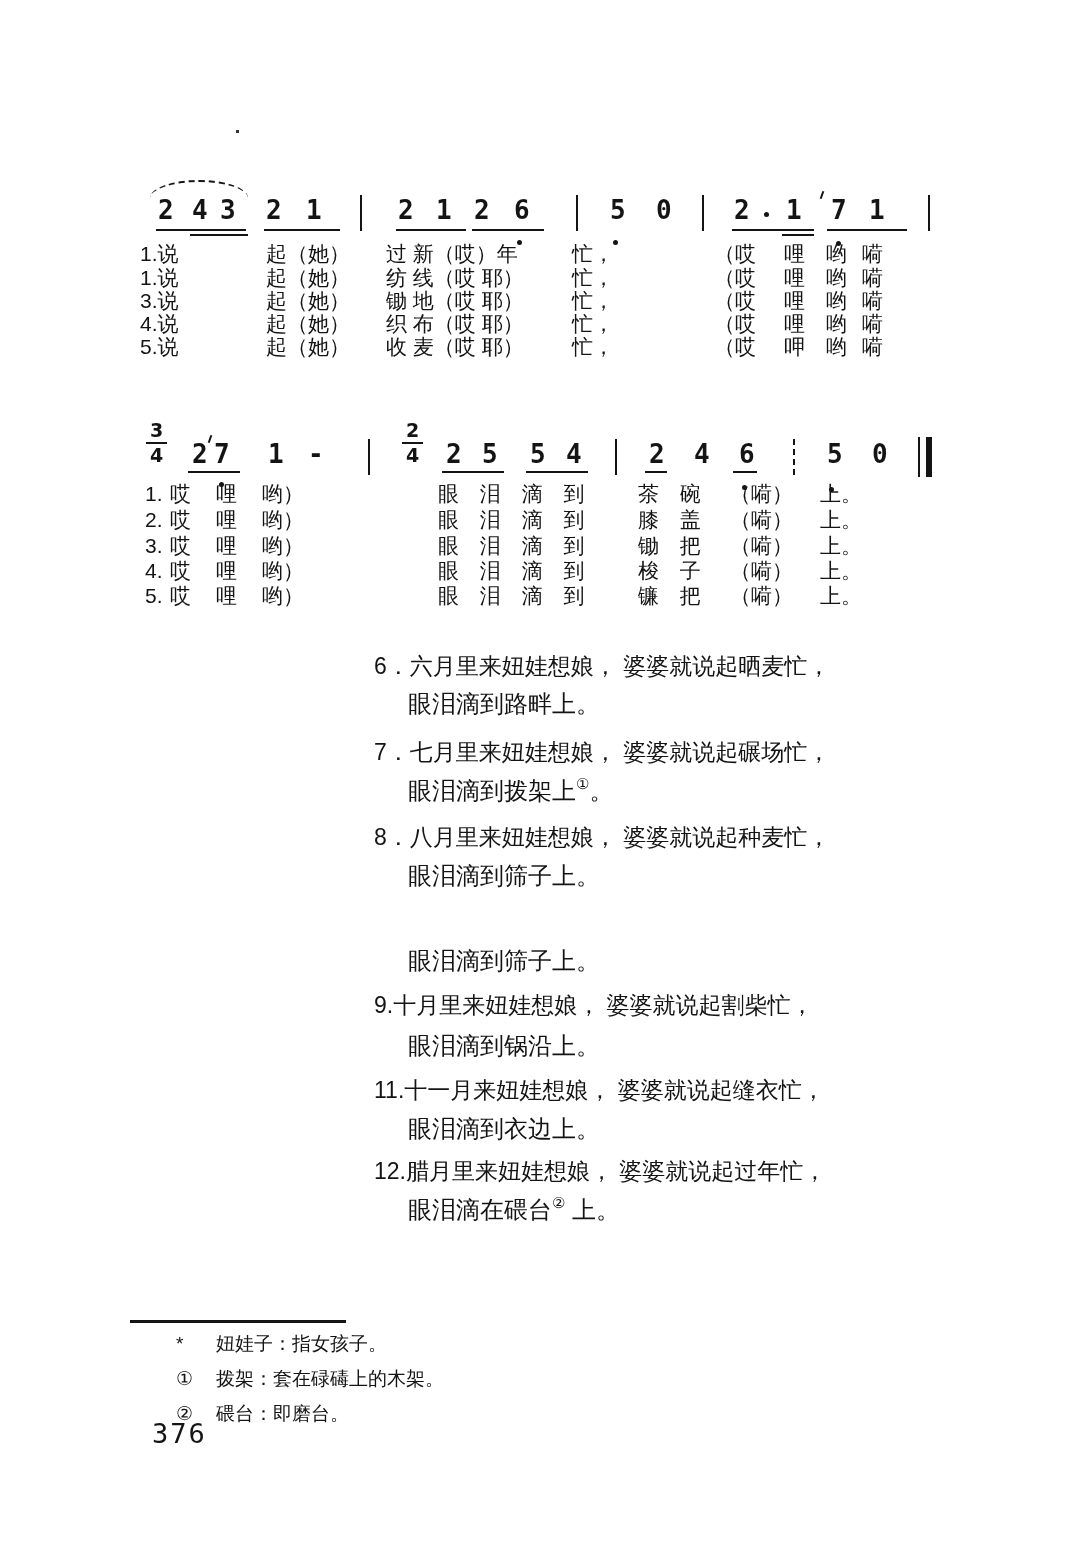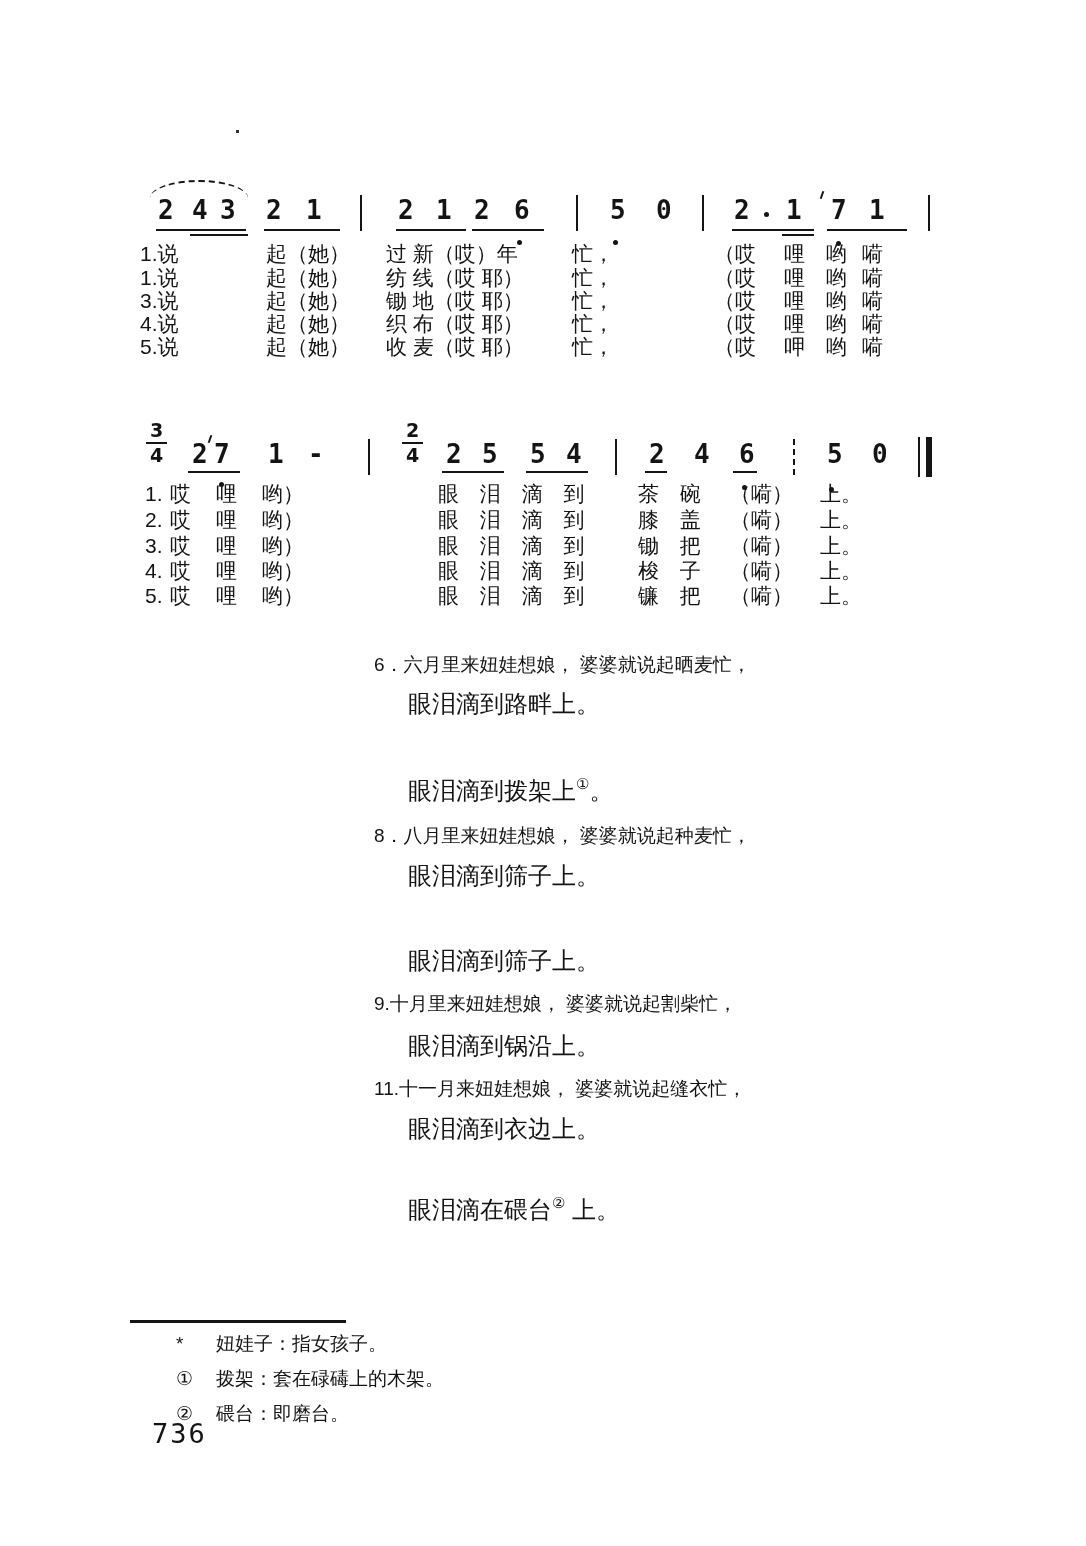--- a/index.html
+++ b/index.html
@@ -15,21 +15,21 @@
   .tick{position:absolute;width:2px;height:8px;background:#141414;transform:rotate(20deg);}
   .slur{position:absolute;height:16px;border-top:2px dashed #141414;
         border-radius:50% 50% 0 0/100% 100% 0 0;}
   .tsig{position:absolute;text-align:center;font:bold 19px "DejaVu Sans",sans-serif;line-height:1;}
   .tsig .n{display:block;border-bottom:2px solid #141414;padding:1px 4px 2px;}
   .tsig .d{display:block;padding:2px 4px 0;}
   
   .lc{position:absolute;font-size:21px;white-space:pre;line-height:1;}
   .ws{word-spacing:15px;}
   
-  .v1{position:absolute;left:374px;font-size:19px;white-space:pre;line-height:1;}
+  .v1{position:absolute;left:374px;font-size:23px;white-space:pre;line-height:1;}
   .v2{position:absolute;left:408px;font-size:24px;white-space:pre;line-height:1;}
   .supmark{font-size:15px;position:relative;top:-10px;}
   
   .attr{position:absolute;left:612px;top:1256px;font-size:21px;white-space:pre;}
   .fnline{position:absolute;left:130px;top:1320px;width:216px;height:3px;background:#141414;}
   .fnmark{position:absolute;left:176px;font-size:19px;line-height:1;}
   .fntext{position:absolute;left:216px;font-size:19px;line-height:1;white-space:pre;}
   .pagenum{position:absolute;left:152px;top:1418px;font:27px "DejaVu Sans Mono",monospace;letter-spacing:2px;}
   .wm{position:absolute;left:28px;top:1492px;font-size:29px;letter-spacing:1px;color:#f89a90;white-space:pre;}
   .wm .q{font-family:"DejaVu Serif",serif;font-weight:bold;font-size:33px;}
@@ -203,39 +203,41 @@
   <span class="lc" style="left:216px;top:585px">哩</span>
   <span class="lc" style="left:262px;top:585px">哟）</span>
   <span class="lc ws" style="left:438px;top:585px">眼 泪 滴 到</span>
   <span class="lc ws" style="left:638px;top:585px">镰 把</span>
   <span class="lc" style="left:730px;top:585px">（嗬）</span>
   <span class="lc" style="left:820px;top:585px">上。</span>
 
   <div class="v1" style="top:655px">6．六月里来妞娃想娘， 婆婆就说起晒麦忙，</div>
   <div class="v2" style="top:692px"><span>眼泪滴到路畔上。</span><span class="supmark"></span><span></span></div>
 
+  <div class="v1" style="top:741px">7．七月里来妞娃想娘， 婆婆就说起碾场忙，</div>
   <div class="v2" style="top:779px"><span>眼泪滴到拨架上</span><span class="supmark">①</span><span>。</span></div>
 
   <div class="v1" style="top:826px">8．八月里来妞娃想娘， 婆婆就说起种麦忙，</div>
   <div class="v2" style="top:864px"><span>眼泪滴到筛子上。</span><span class="supmark"></span><span></span></div>
 
   <div class="v2" style="top:949px"><span>眼泪滴到筛子上。</span><span class="supmark"></span><span></span></div>
 
   <div class="v1" style="top:994px">9.十月里来妞娃想娘， 婆婆就说起割柴忙，</div>
   <div class="v2" style="top:1034px"><span>眼泪滴到锅沿上。</span><span class="supmark"></span><span></span></div>
 
   <div class="v1" style="top:1079px">11.十一月来妞娃想娘， 婆婆就说起缝衣忙，</div>
   <div class="v2" style="top:1117px"><span>眼泪滴到衣边上。</span><span class="supmark"></span><span></span></div>
 
+  <div class="v1" style="top:1160px">12.腊月里来妞娃想娘， 婆婆就说起过年忙，</div>
   <div class="v2" style="top:1198px"><span>眼泪滴在碨台</span><span class="supmark">②</span><span> 上。</span></div>
 
 
   <i class="fnline"></i>
   <span class="fnmark" style="top:1334px">*</span>
   <span class="fntext" style="top:1334px">妞娃子：指女孩子。</span>
   <span class="fnmark" style="top:1369px">①</span>
   <span class="fntext" style="top:1369px">拨架：套在碌碡上的木架。</span>
   <span class="fnmark" style="top:1404px">②</span>
   <span class="fntext" style="top:1404px">碨台：即磨台。</span>
 
-  <div class="pagenum">736</div>
+  <div class="pagenum">376</div>
 
 </div>
 
 </body></html>

